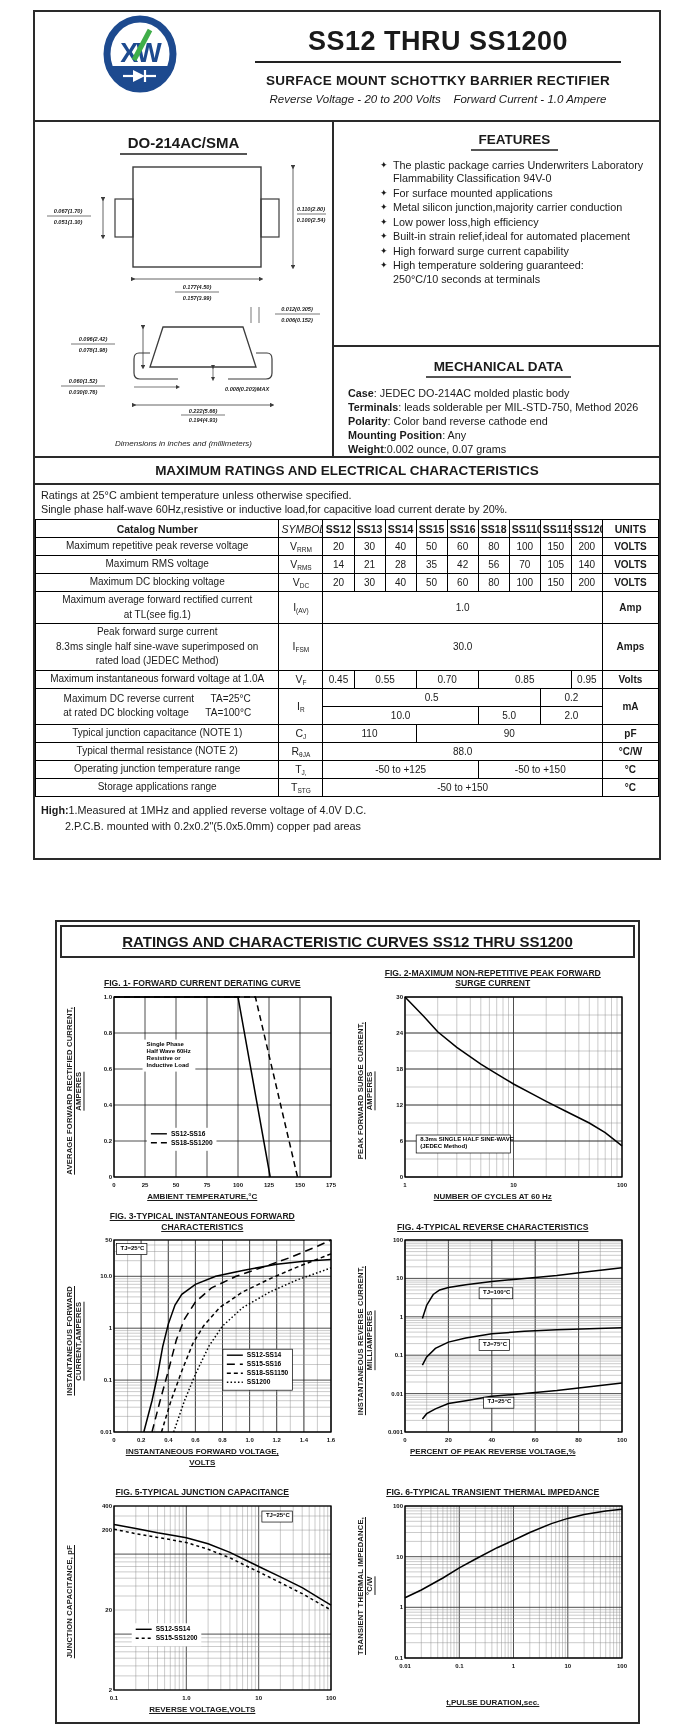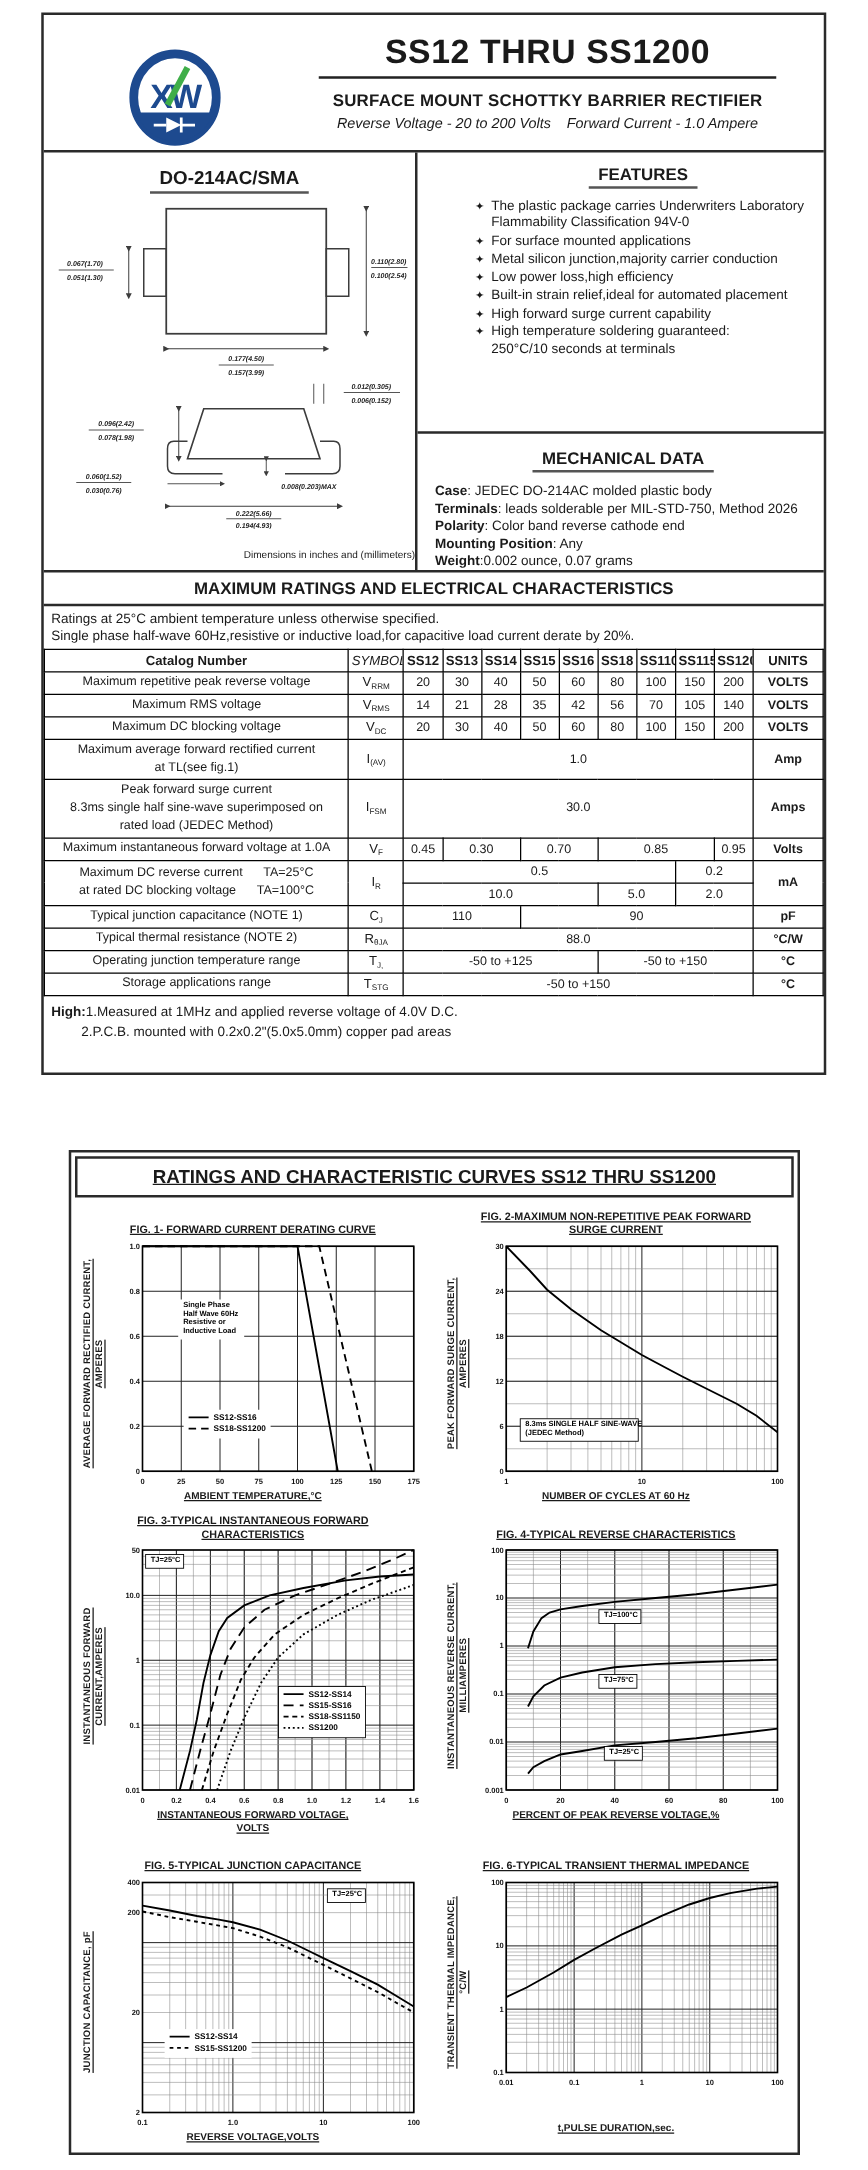--- a/index.html
+++ b/index.html
@@ -3,33 +3,33 @@
 <meta charset="utf-8">
 <style>
   html,body{margin:0;padding:0;background:#fff;}
   body{width:694px;height:1736px;position:relative;font-family:"Liberation Sans",sans-serif;color:#1a1a1a;}
   .box{position:absolute;border:2px solid #2a2a2a;background:#fff;}
   #box1{left:33px;top:10px;width:624px;height:846px;}
   #box2{left:55px;top:920px;width:581px;height:800px;text-decoration:underline;}
 
   
   .hdr{display:flex;height:108px;}
-  .logo-wrap{width:210px;display:flex;align-items:flex-end;justify-content:center;}
+  .logo-wrap{width:210px;display:flex;align-items:flex-start;justify-content:center;}
   .hdr-right{flex:1;padding-top:14px;padding-right:28px;}
   .doc-title{font-size:27px;font-weight:bold;text-align:center;letter-spacing:0.5px;}
   .title-rule{border-bottom:2px solid #222;margin:4px 10px 10px 10px;}
   .doc-sub{font-size:13.5px;font-weight:bold;text-align:center;letter-spacing:0.2px;}
   .doc-tag{font-size:11.5px;font-style:italic;text-align:center;margin-top:5px;white-space:pre-wrap;}
 
   .content-row{display:flex;border-top:2px solid #2a2a2a;height:334px;}
   .left-col{width:297px;border-right:2px solid #2a2a2a;position:relative;}
   .right-col{flex:1;display:flex;flex-direction:column;}
   .pkg-head{text-align:center;margin-top:12px;font-size:15px;font-weight:bold;}
   .under{display:inline-block;border-bottom:2px solid #555;padding:0 8px 2px 8px;}
-  .pkg-caption{position:absolute;bottom:8px;width:100%;text-align:right;font-size:8px;}
+  .pkg-caption{position:absolute;bottom:8px;width:100%;text-align:center;font-size:8px;font-style:italic;}
   .dimtext{font-size:5.6px;font-style:italic;font-weight:bold;fill:#222;}
   .pkgline{stroke:#3c3c3c;fill:none;}
 
   .features{padding:10px 10px 8px 14px;height:238px;box-sizing:border-box;margin-left:32px;}
   .sec-head{text-align:center;font-size:13.5px;font-weight:bold;margin-bottom:8px;}
   .feat-list{margin:0;padding:0;list-style:none;font-size:10.8px;line-height:1.25;}
   .feat-list li{display:flex;margin-bottom:1px;}
   .bullet{width:13px;flex:none;font-size:9px;padding-top:1px;}
   .mech{border-top:2px solid #2a2a2a;padding:12px 10px 0 14px;flex:1;}
   .mech-lines{font-size:10.8px;line-height:1.3;}
@@ -298,21 +298,21 @@
 8.3ms single half sine-wave superimposed on
 rated load (JEDEC Method)</td>
           <td class="symc"><span class="sym-main">I</span><span class="sym-sub">FSM</span></td>
           <td colspan="9">30.0</td>
           <td class="unitc">Amps</td>
         </tr>
         <tr>
           <td class="param">Maximum instantaneous forward voltage at 1.0A</td>
           <td class="symc"><span class="sym-main">V</span><span class="sym-sub">F</span></td>
           <td>0.45</td>
-          <td colspan="2">0.30</td>
+          <td colspan="2">0.55</td>
           <td colspan="2">0.70</td>
           <td colspan="3">0.85</td>
           <td>0.95</td>
           <td class="unitc">Volts</td>
         </tr>
         <tr>
           <td class="param" rowspan="2">Maximum DC reverse current      TA=25°C
 at rated DC blocking voltage      TA=100°C</td>
           <td class="symc" rowspan="2"><span class="sym-main">I</span><span class="sym-sub">R</span></td>
           <td colspan="7">0.5</td>

